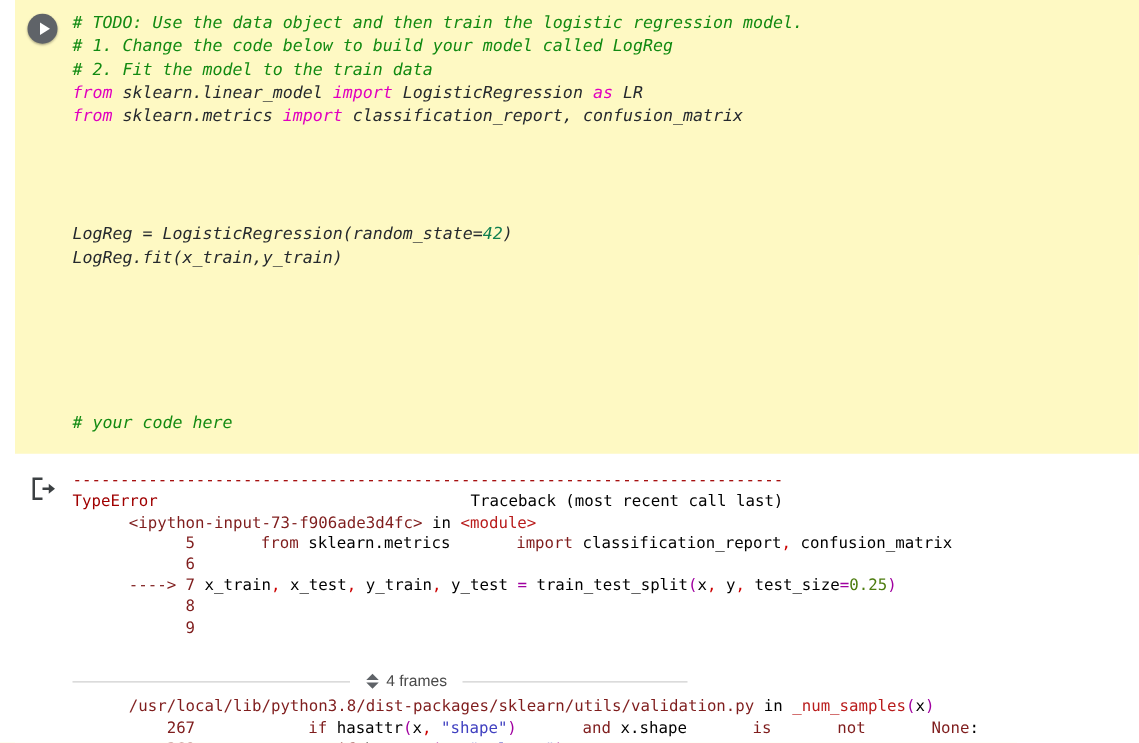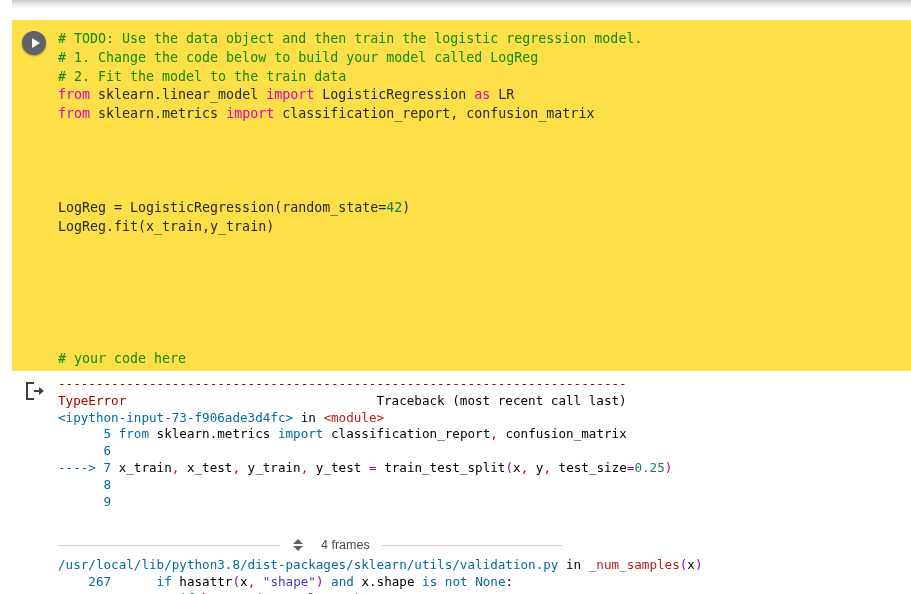--- a/index.html
+++ b/index.html
@@ -22,24 +22,25 @@
     top: 0;
     width: 899px;
     height: 8px;
     background: linear-gradient(to bottom, #c8c8c8 0%, #e2e2e2 35%, #f4f4f4 80%, #f7f7f7 100%);
   }
 
   
   .code-cell {
     position: absolute;
     left: 12px;
-    top: 20px;
+    top: 0;
     width: 899px;
     height: 363px;
-    background: #fde047;
+    background: #fef9c3;
+    font-style: italic;
   }
 
   .run-button {
     position: absolute;
     left: 10px;
     top: 11px;
     width: 24px;
     height: 24px;
     border-radius: 50%;
     background: #5f6368;
@@ -101,22 +102,22 @@
     right: 0;
     font-family: "DejaVu Sans Mono", "Liberation Mono", monospace;
     font-size: 12.6px;
     line-height: 16.8px;
     color: #000000;
     white-space: pre;
   }
   .tb-line { height: 16.8px; }
 
   .tb-red    { color: #a00000; }
-  .tb-green  { color: #0369a1; }
-  .tb-blue   { color: #0f766e; }
+  .tb-green  { color: #7f1d1d; margin-left: 45px; }
+  .tb-blue   { color: #4d7c0f; }
   .tb-cyan   { color: #b91c1c; }
   .tb-mag    { color: #a000a0; }
   .tb-comma  { color: #cc0000; }
   .tb-str    { color: #4040c0; }
   .tb-black  { color: #000000; text-align: center; }
 
   
   .frames-bar {
     position: absolute;
     left: 46px;
@@ -130,21 +131,21 @@
   .frames-rule {
     flex: 1;
     height: 1px;
     background: #cfcfcf;
   }
   .frames-rule.left  { max-width: 222px; }
   .frames-rule.right { max-width: 180px; }
   .frames-mid {
     display: flex;
     align-items: center;
-    gap: 18px;
+    gap: 6px;
     padding: 0 12px;
   }
   .chev-stack {
     display: flex;
     flex-direction: column;
     align-items: center;
     justify-content: center;
     gap: 2px;
     width: 11px;
   }

